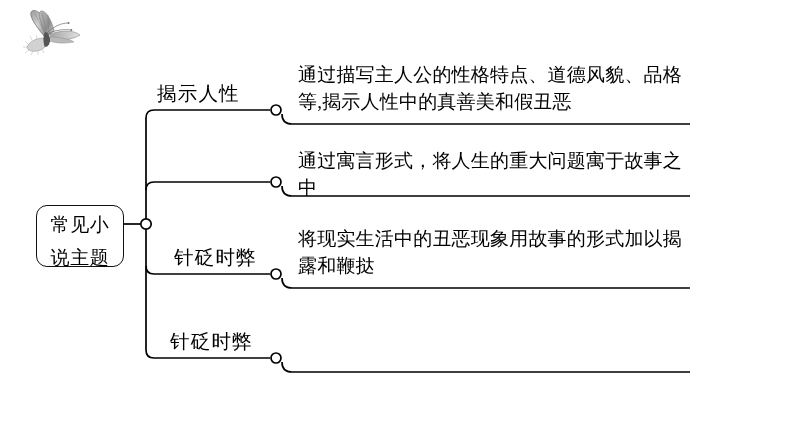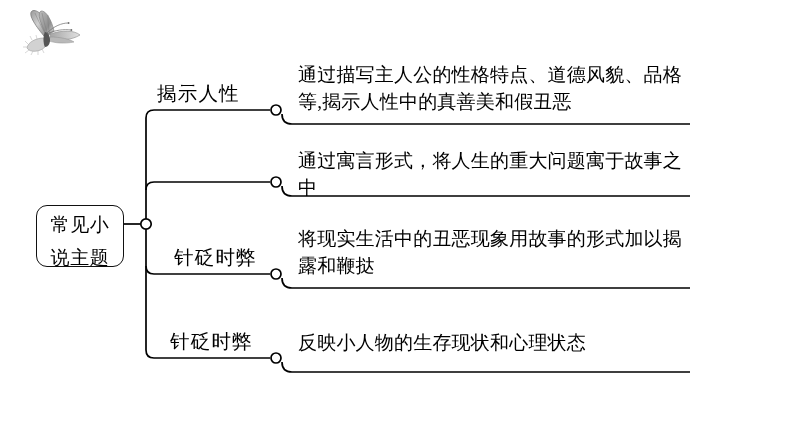--- a/index.html
+++ b/index.html
@@ -185,15 +185,14 @@
     <span class="root-line">说主题</span>
   </div>
 
   <div class="branch-label" style="left:157px; top:84px;">揭示人性</div>
   <div class="branch-label" style="left:168px; top:248px;margin-left:6px;">针砭时弊</div>
   <div class="branch-label" style="left:170px; top:332px;">针砭时弊</div>
 
   <div class="desc" style="left:298px; top:62px; width:392px;">通过描写主人公的性格特点、道德风貌、品格等,揭示人性中的真善美和假丑恶</div>
   <div class="desc" style="left:298px; top:226px; width:392px;">将现实生活中的丑恶现象用故事的形式加以揭露和鞭挞</div>
   <div class="desc" style="left:298px; top:148px; width:392px;">通过寓言形式，将人生的重大问题寓于故事之中</div>
-  <div class="desc" style="left:298px; top:330px; width:392px;">反映小人物的生存现状和心理状态</div>
 
 </div>
 
 </body></html>

